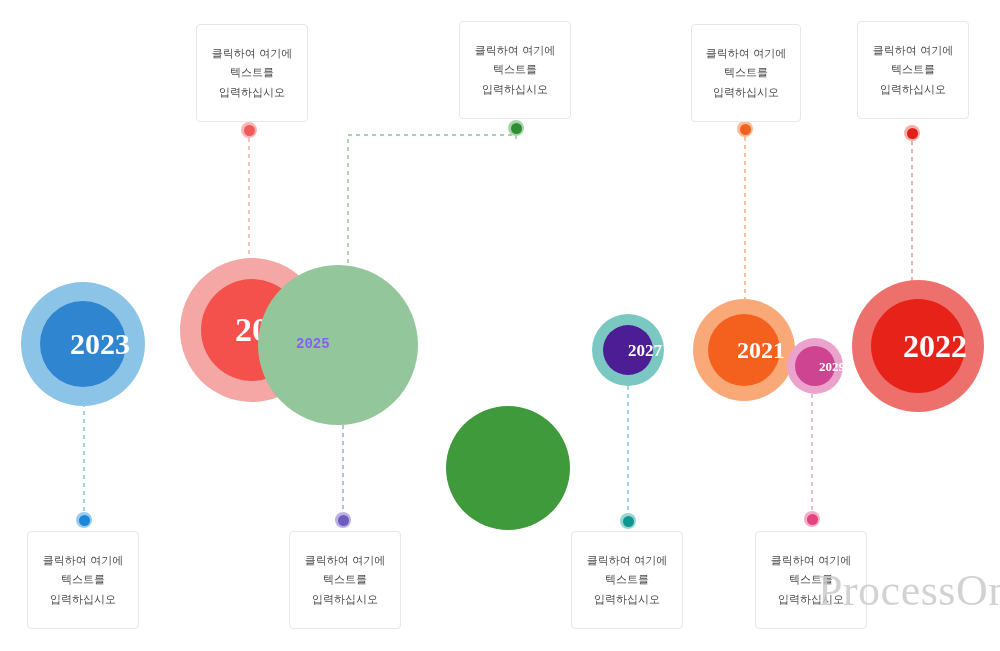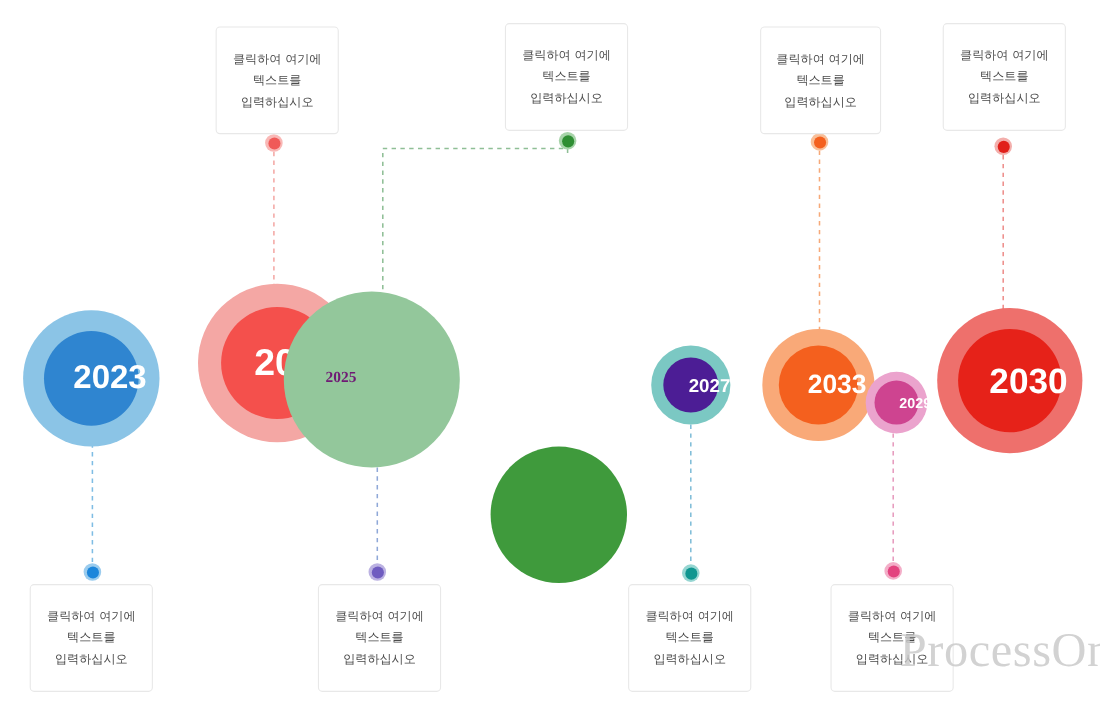--- a/index.html
+++ b/index.html
@@ -23,32 +23,32 @@
   }
   .bubble-inner {
     position: absolute;
     border-radius: 50%;
     display: flex;
     align-items: center;
     justify-content: center;
   }
   .bubble-year {
     color: #ffffff;
-    font-family: Liberation Sans, sans-serif;
+    font-family: Liberation Serif, serif;
     font-weight: bold;
     letter-spacing: 0px;
     line-height: 1;
     white-space: nowrap;
     user-select: none;
     margin-left: 34px;
   }
   .plain-year {
     position: absolute;
-    color: #701a75;
-    font-family: Liberation Serif, serif;
+    color: #8b5cf6;
+    font-family: Liberation Mono, monospace;
     font-weight: bold;
     white-space: nowrap;
     user-select: none;
   }
 
   
   .dot {
     position: absolute;
     border-radius: 50%;
     box-sizing: border-box;
@@ -124,29 +124,29 @@
       </div>
       <div class="bubble-outer" style="left: 258px; top: 265px; width: 160px; height: 160px; background: rgb(147, 199, 155);"></div>
       <div class="plain-year" style="font-size: 14px; left: 296px; top: 336.32px;">2025</div>
       <div class="bubble-outer" style="left: 446px; top: 406px; width: 124px; height: 124px; background: rgb(63, 154, 60);"></div>
       <div class="bubble-outer" style="left: 592px; top: 314px; width: 72px; height: 72px; background: rgb(123, 200, 195);"></div>
       <div class="bubble-inner" style="left: 603px; top: 325px; width: 50px; height: 50px; background: #4c1d95;">
         <span class="bubble-year" style="font-size: 17px;">2027</span>
       </div>
       <div class="bubble-outer" style="left: 693px; top: 299px; width: 102px; height: 102px; background: rgb(249, 169, 120);"></div>
       <div class="bubble-inner" style="left: 708px; top: 314px; width: 72px; height: 72px; background: rgb(244, 96, 30);">
-        <span class="bubble-year" style="font-size: 24px;">2033</span>
+        <span class="bubble-year" style="font-size: 24px;">2021</span>
       </div>
       <div class="bubble-outer" style="left: 787px; top: 338px; width: 56px; height: 56px; background: rgb(235, 163, 205);"></div>
       <div class="bubble-inner" style="left: 795px; top: 346px; width: 40px; height: 40px; background: rgb(206, 68, 144);">
         <span class="bubble-year" style="font-size: 13px;">2029</span>
       </div>
       <div class="bubble-outer" style="left: 852px; top: 280px; width: 132px; height: 132px; background: rgb(238, 112, 108);"></div>
       <div class="bubble-inner" style="left: 871px; top: 299px; width: 94px; height: 94px; background: rgb(230, 34, 25);">
-        <span class="bubble-year" style="font-size: 32px;">2030</span>
+        <span class="bubble-year" style="font-size: 32px;">2022</span>
       </div>
     </div>
 
   <div id="dots-layer">
       <div class="dot" style="left: 241px; top: 122px; width: 16px; height: 16px; background: rgb(249, 184, 182);"></div>
       <div class="dot" style="left: 243.5px; top: 124.5px; width: 11px; height: 11px; background: rgb(240, 90, 88);"></div>
       <div class="dot" style="left: 508px; top: 120px; width: 16px; height: 16px; background: rgb(167, 212, 169);"></div>
       <div class="dot" style="left: 510.5px; top: 122.5px; width: 11px; height: 11px; background: rgb(47, 142, 51);"></div>
       <div class="dot" style="left: 737px; top: 121px; width: 16px; height: 16px; background: rgb(249, 190, 151);"></div>
       <div class="dot" style="left: 739.5px; top: 123.5px; width: 11px; height: 11px; background: rgb(244, 96, 30);"></div>

